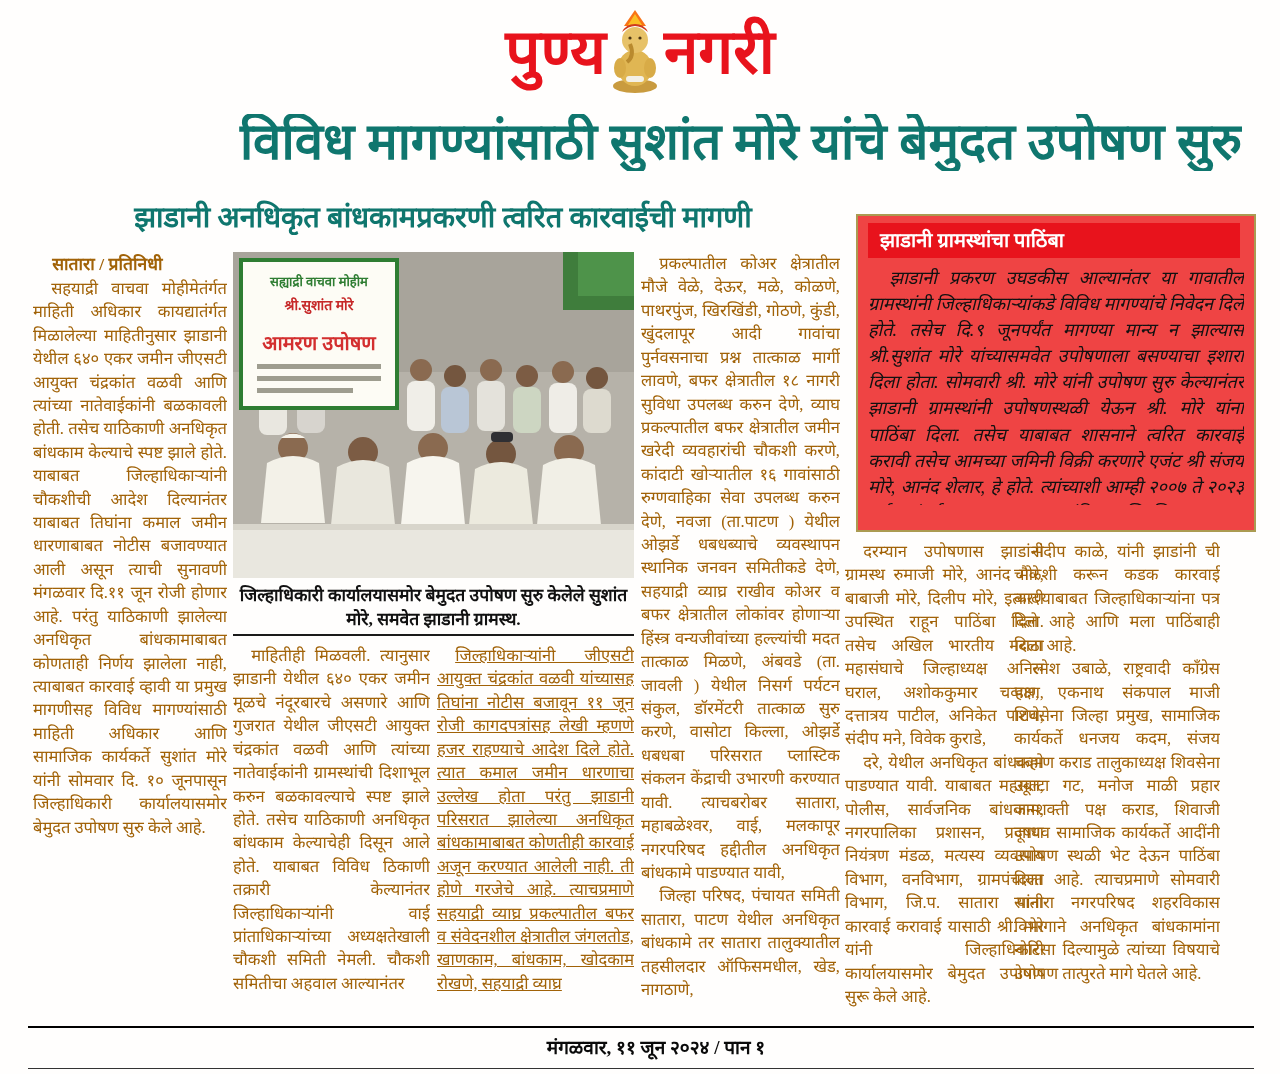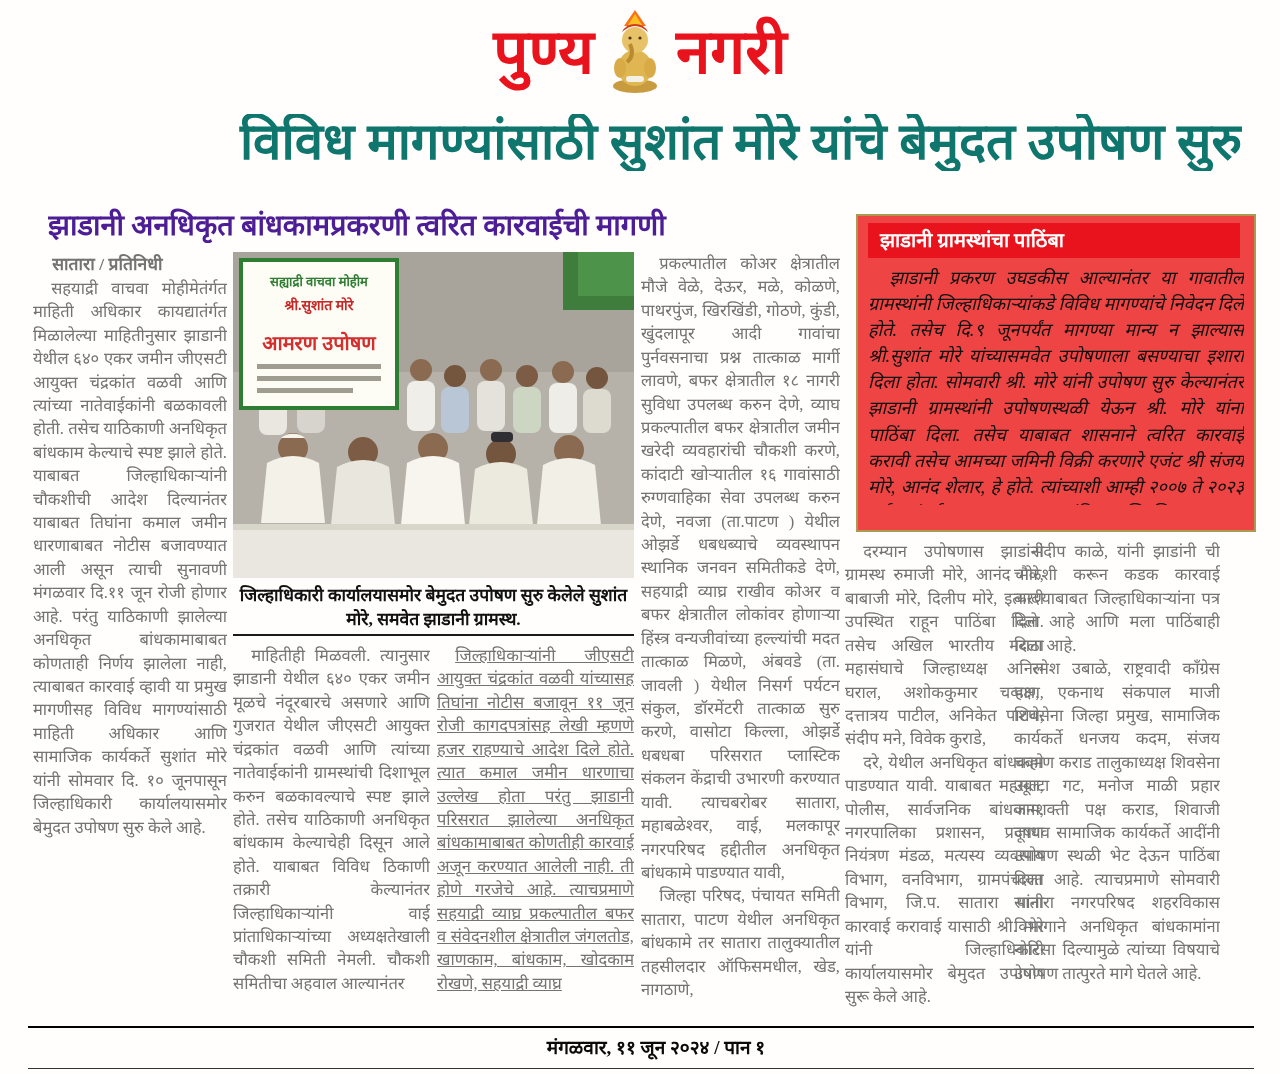--- a/index.html
+++ b/index.html
@@ -6,56 +6,56 @@
   body{
     width:1280px;height:1074px;background:#ffffff;
     font-family:"Liberation Serif", serif;color:#111;
     overflow:hidden;
   }
   .page{position:relative;width:1280px;height:1074px;background:#fffefd;}
 
   
   .masthead{
     position:absolute;top:10px;left:0;width:100%;
-    display:flex;align-items:center;justify-content:center;gap:12px;
+    display:flex;align-items:center;justify-content:center;
     color:#e8131c;font-weight:bold;font-size:62px;line-height:1.1;
     letter-spacing:0px;
   }
   .masthead .word{white-space:nowrap;}
 
   
   .headline{
     position:absolute;top:114px;left:38px;width:1204px;
     font-size:51px;font-weight:bold;color:#0f766e;text-align:right;
     line-height:1.12;white-space:nowrap;overflow:hidden;
   }
   .subheadline{
-    position:absolute;top:204px;left:48px;width:790px;
-    font-size:29px;font-weight:bold;color:#4c1d95;white-space:nowrap;overflow:hidden;
+    position:absolute;top:196px;left:48px;width:790px;
+    font-size:29px;font-weight:bold;color:#0f766e;white-space:nowrap;overflow:hidden;text-align:center;
   }
 
   
   .sidebox{
     position:absolute;top:214px;left:856px;width:400px;height:318px;
     border:2px solid #ab9b52;background:#ef4444;box-sizing:border-box;
     padding:7px 10px 6px 10px;
   }
   .sidebox-header{
     background:#e8131c;color:#fff;font-weight:bold;font-size:20px;
     padding:3px 12px 5px 12px;box-sizing:border-box;width:99%;
   }
   .sidebox-body{
     margin-top:7px;font-style:italic;font-size:18px;line-height:1.45;
     text-align:justify;text-indent:1.2em;overflow:hidden;height:240px;
   }
 
   
   .col{
     position:absolute;text-align:justify;font-size:16.5px;line-height:1.42;
-    overflow:hidden;color:#737373;
+    overflow:hidden;color:#a16207;
   }
   .col p{margin:0;text-indent:1.1em;}
   .dateline{font-weight:bold;font-size:17.5px;text-indent:1.1em;margin:0 0 2px 0;}
 
   .col1{left:33px;top:252px;width:194px;height:770px;}
   .col2{left:233px;top:644px;width:197px;height:378px;}
   .col3{left:437px;top:644px;width:197px;height:378px;text-decoration:underline;}
   .col4{left:641px;top:252px;width:199px;height:770px;}
   .col5{left:845px;top:540px;width:199px;height:482px;}
   .col6{left:1014px;top:540px;width:206px;height:482px;}

